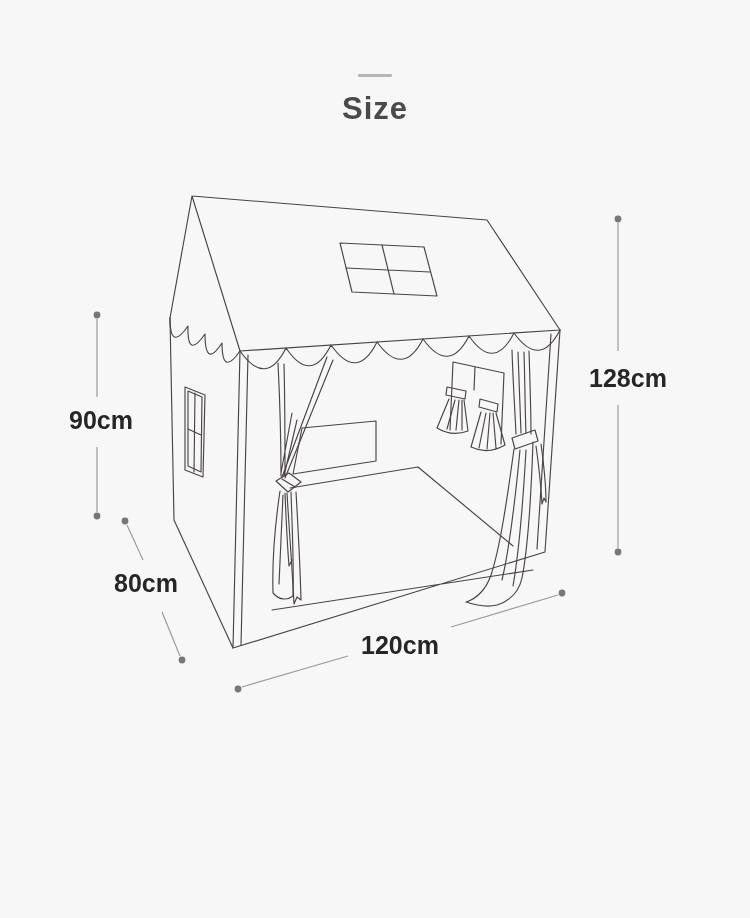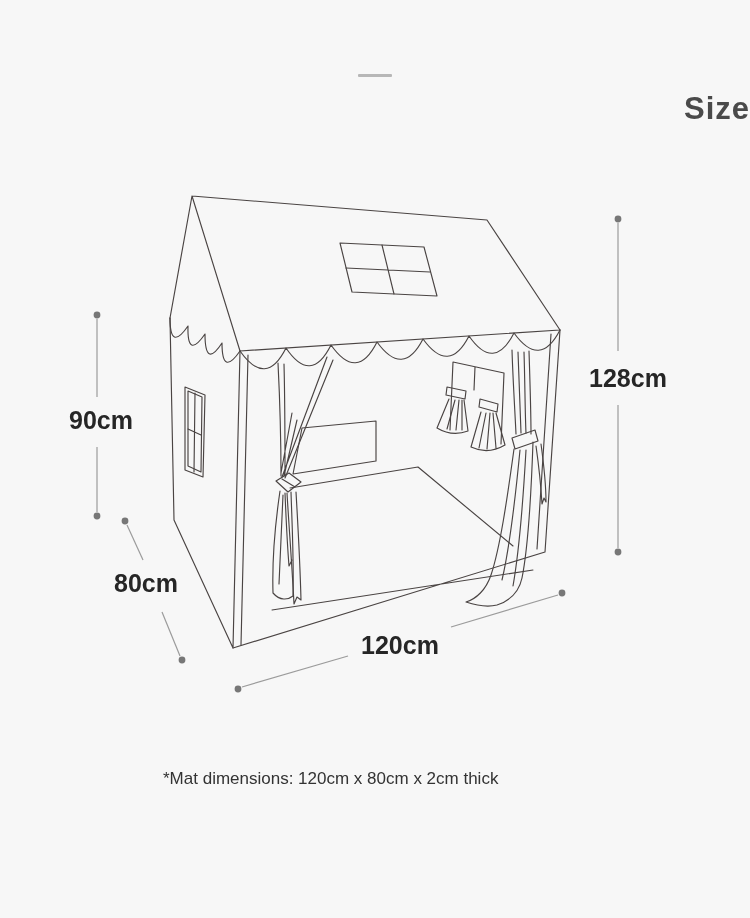--- a/index.html
+++ b/index.html
@@ -4,21 +4,21 @@
 <style>
   html,body{margin:0;padding:0;}
   body{
     width:750px;height:918px;
     background:#f7f7f7;
     font-family:"Liberation Sans", sans-serif;
     position:relative;
     overflow:hidden;
   }
   .page{position:relative;width:750px;height:918px;}
-  .header{position:absolute;top:0;left:0;width:750px;text-align:right;}
+  .header{position:absolute;top:0;left:0;width:750px;text-align:center;}
   .header .dash{
     display:block;margin:74px auto 0 auto;
     width:34px;height:3px;background:#b7b7b7;border-radius:1px;
   }
   .header .title{
     margin:14px 0 0 0;
     font-size:31px;font-weight:bold;color:#4a4a4a;letter-spacing:1px;
   }
   svg.diagram{position:absolute;left:0;top:0;width:750px;height:918px;display:block;}
   .tent{stroke:#4a4443;stroke-width:1.15;fill:none;stroke-linecap:round;stroke-linejoin:round;}
@@ -138,16 +138,15 @@
         <circle cx="238" cy="689" r="3.4"></circle>
         <line x1="242" y1="687" x2="348" y2="656"></line>
         <text x="400" y="654">120cm</text>
         <line x1="451" y1="627" x2="558" y2="595"></line>
         <circle cx="562" cy="593" r="3.4"></circle>
       </g>
     </g>
   </svg>
 
   <div class="footnotes">
-    <p>*Mat dimensions: 120cm x 80cm x 2cm thick</p>
   </div>
 
 </div>
 
 </body></html>

